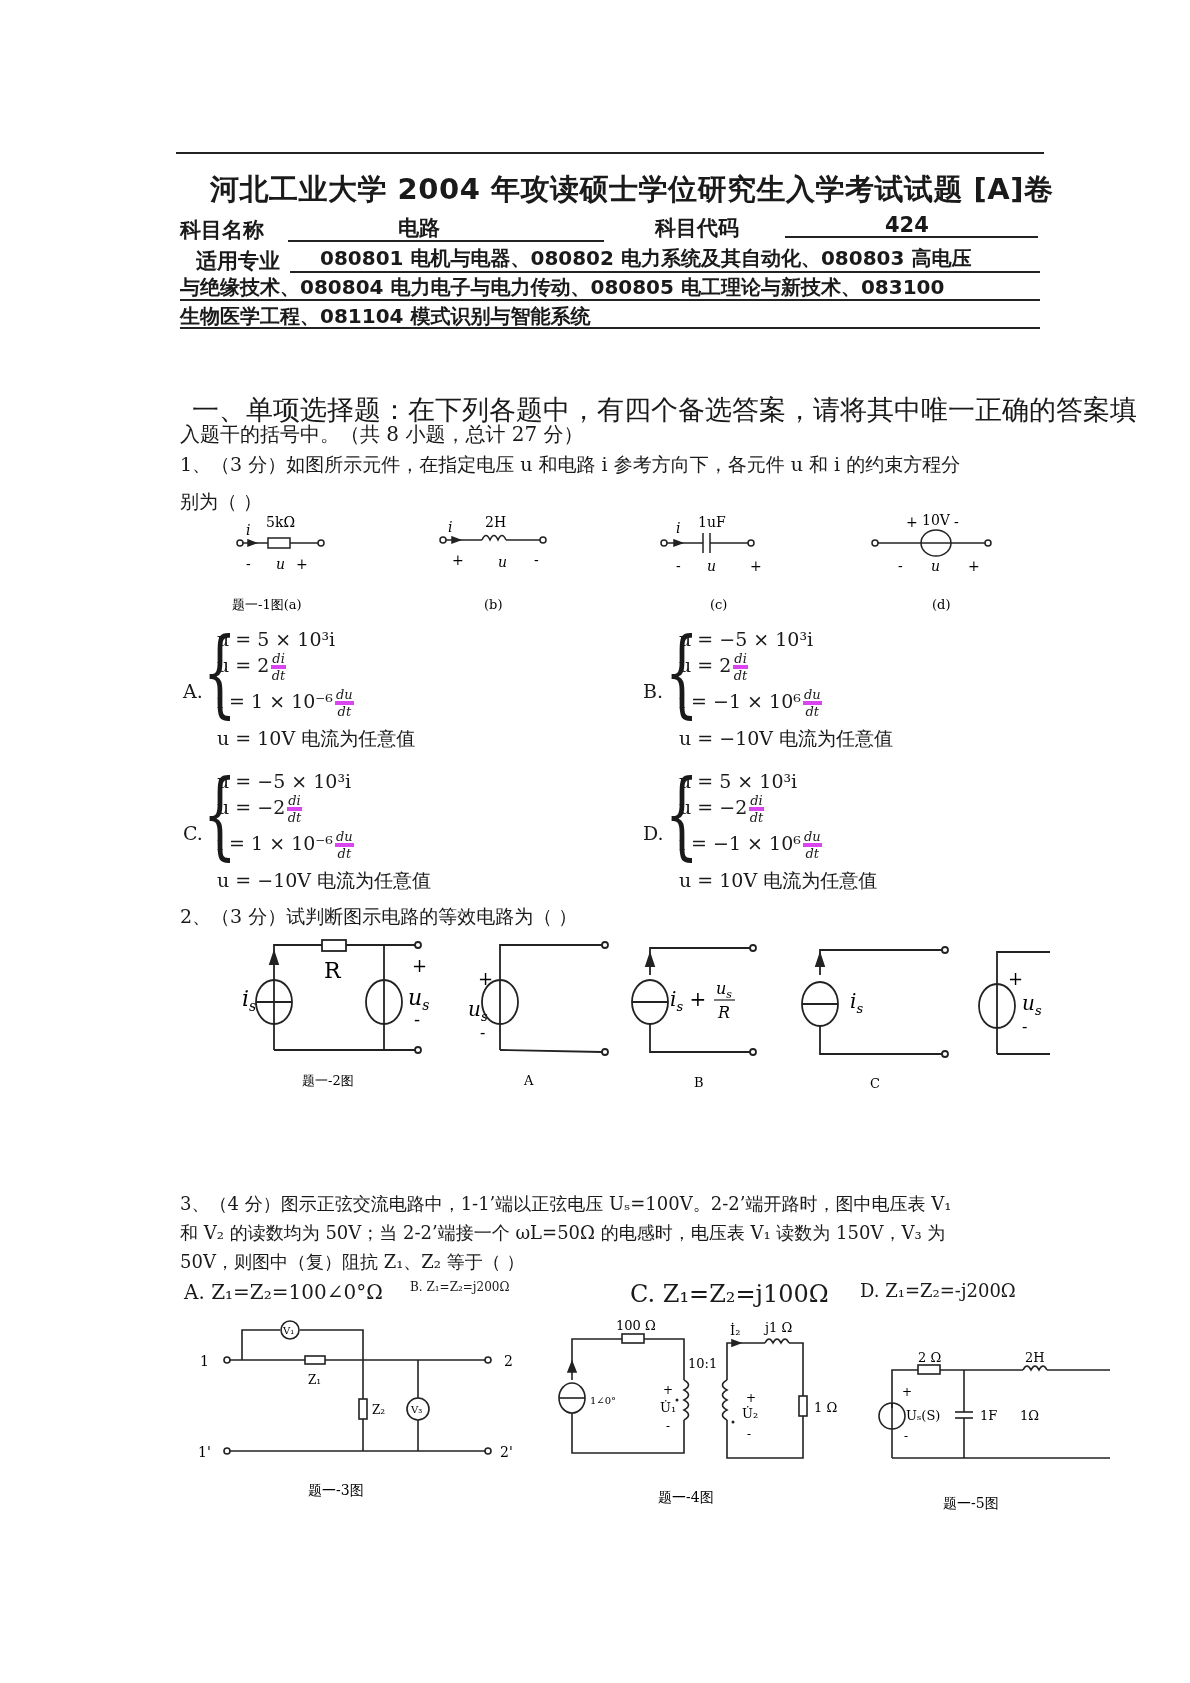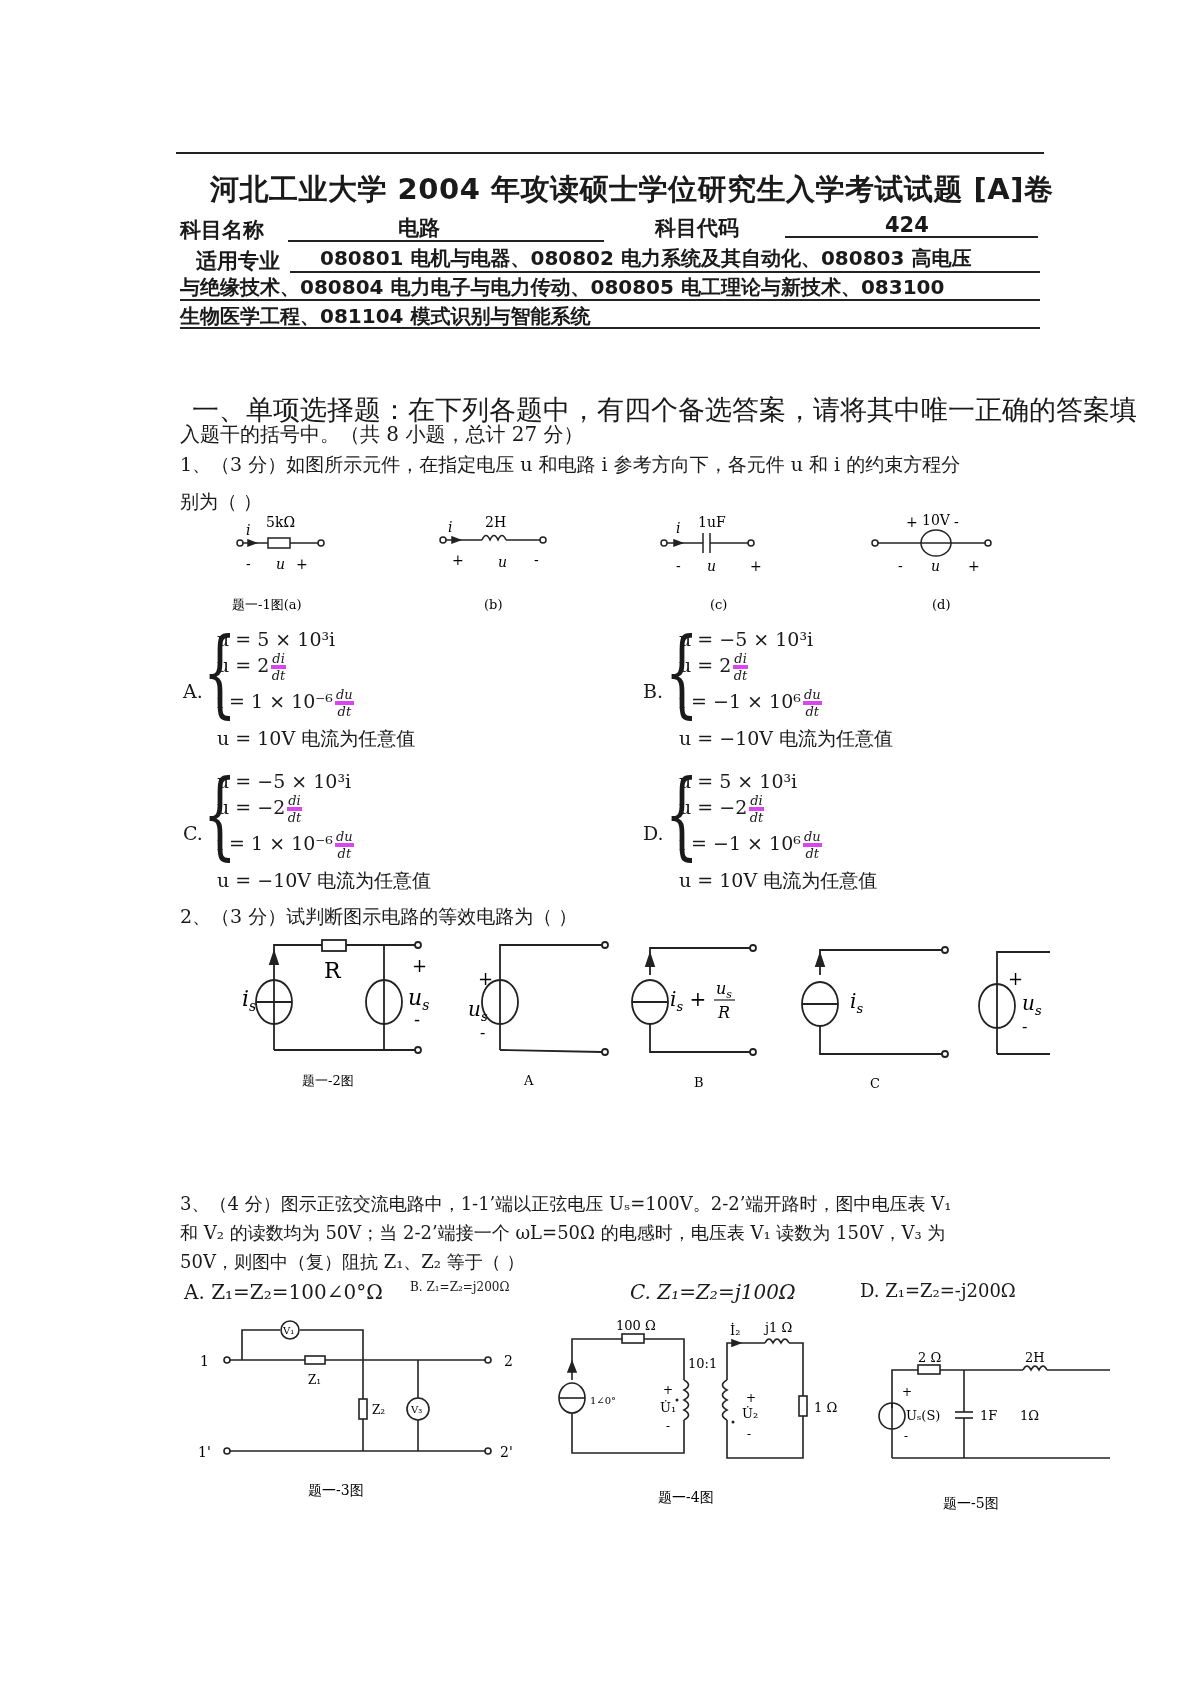--- a/index.html
+++ b/index.html
@@ -224,21 +224,21 @@
   <text x="792" y="80" font-size="20" font-style="italic"><tspan>u</tspan><tspan font-size="13" dy="5">s</tspan></text>
   <text x="792" y="102" font-size="16">-</text>
 </svg>
 
 <div class="abs body-text" style="left:180px;top:1192px;font-size:18px;">3、（4 分）图示正弦交流电路中，1-1’端以正弦电压 Uₛ=100V。2-2’端开路时，图中电压表 V₁</div>
 <div class="abs body-text" style="left:180px;top:1221px;font-size:18px;text-align:right;">和 V₂ 的读数均为 50V；当 2-2’端接一个 ωL=50Ω 的电感时，电压表 V₁ 读数为 150V，V₃ 为</div>
 <div class="abs body-text" style="left:180px;top:1250px;font-size:18px;">50V，则图中（复）阻抗 Z₁、Z₂ 等于（  ）</div>
 
 <div class="abs body-text" style="left:184px;top:1280px;font-size:20px;">A. Z₁=Z₂=100∠0°Ω</div>
 <div class="abs body-text" style="left:410px;top:1280px;font-size:12px;">B. Z₁=Z₂=j200Ω</div>
-<div class="abs body-text" style="left:630px;top:1280px;font-size:20px;font-style:italic;">C. Z₁=Z₂=j100Ω</div>
+<div class="abs body-text" style="left:630px;top:1280px;font-size:24px;">C. Z₁=Z₂=j100Ω</div>
 <div class="abs body-text" style="left:860px;top:1280px;font-size:18px;">D. Z₁=Z₂=-j200Ω</div>
 
 <svg class="abs" style="left:180px;top:1320px;" width="930" height="200" viewBox="0 0 930 200">
 
   <g stroke="#222" fill="none" stroke-width="1.6">
     <circle cx="47" cy="40" r="3"></circle>
       <line x1="50" y1="40" x2="305" y2="40"></line>
       <circle cx="308" cy="40" r="3"></circle>
     <rect x="125" y="36" width="20" height="8" fill="#fff"></rect>
     <polyline points="62,40 62,10 100,10"></polyline>

